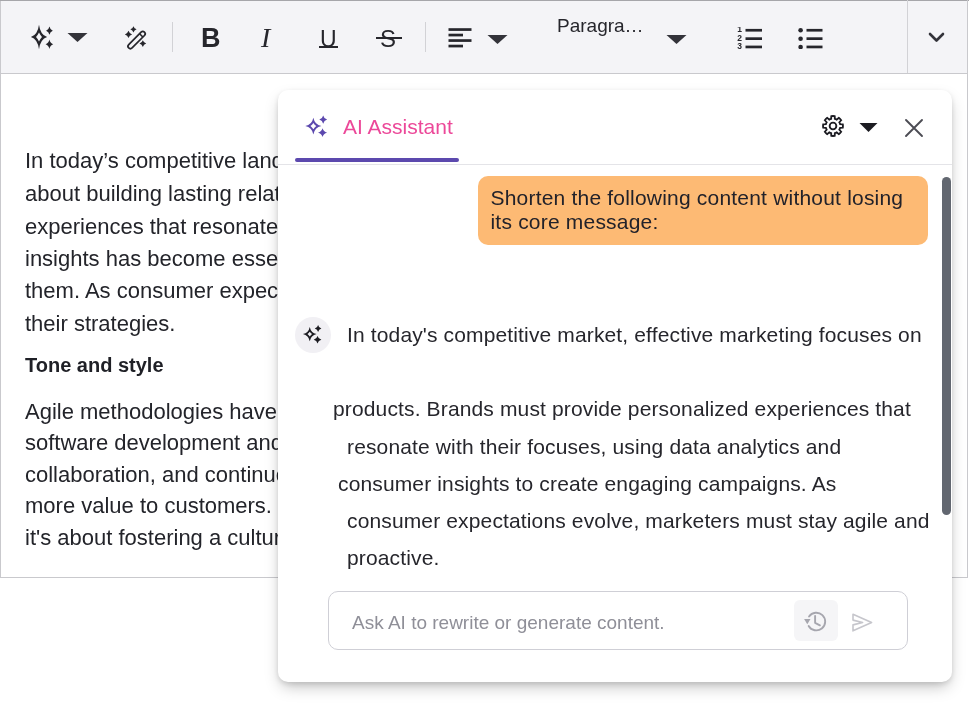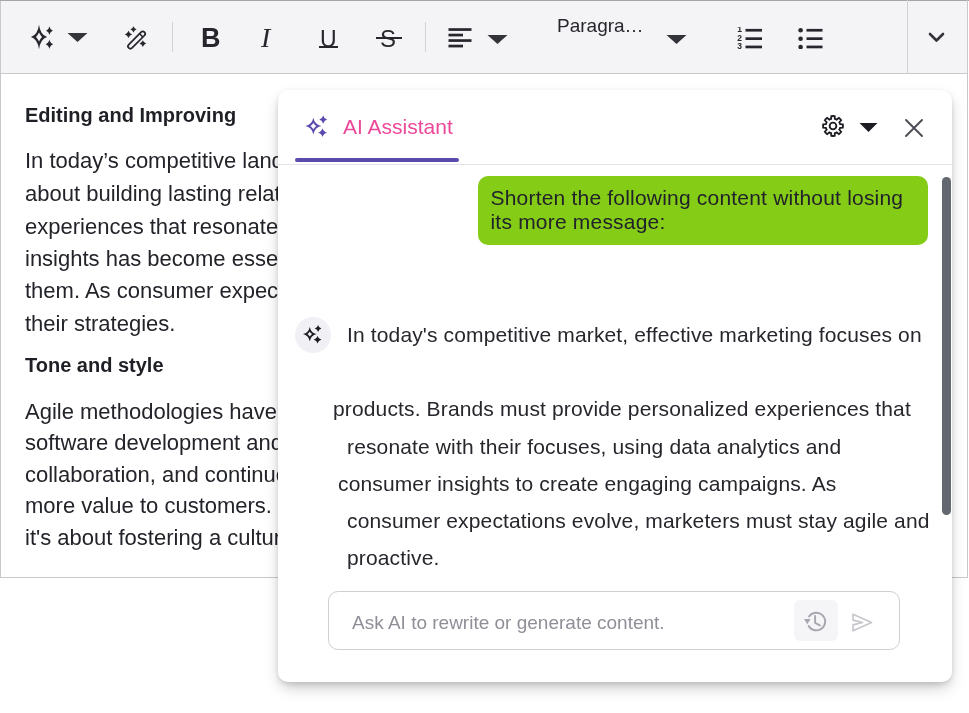--- a/index.html
+++ b/index.html
@@ -16,26 +16,26 @@
   #edgeB{left:0;top:577px;width:968px;height:1px;background:#c9c9cd;z-index:1;}
   .ic{color:#26262c;}
   .docline{color:#23242a;font-size:22px;line-height:22px;}
   .dochead{color:#1f2026;font-size:20px;line-height:20px;font-weight:bold;}
   
   #dlg{left:278px;top:90px;width:674px;height:592px;background:#fff;border-radius:10px;
        box-shadow:0 7px 16px -3px rgba(0,0,0,.26),0 2px 5px rgba(0,0,0,.10);z-index:10;}
   .purple{color:#ec4899;}
   #tabline{left:17px;top:68px;width:164px;height:4px;border-radius:2px;background:#5c49ae;}
   #hdrline{left:0;top:74px;width:674px;height:1px;background:#e4e4e8;}
-  #bubble{left:200px;top:86px;width:450px;height:69px;border-radius:10px;background:#84cc16;}
+  #bubble{left:200px;top:86px;width:450px;height:69px;border-radius:10px;background:#fdba74;}
   .bubtxt{color:#22222a;font-size:21px;line-height:24.5px;white-space:nowrap;letter-spacing:0.2px;}
   #avatar{left:17px;top:227px;width:36px;height:36px;border-radius:50%;background:#f1f0f4;}
   .resp{color:#26262c;font-size:21px;line-height:21px;white-space:nowrap;letter-spacing:0.14px;}
   #sbar{left:664px;top:87px;width:9px;height:338px;border-radius:4.5px;background:#626770;}
-  #inbox{left:50px;top:501px;width:570px;height:57px;border-radius:10px;border:1px solid #cfcfd6;background:#fff;}
+  #inbox{left:50px;top:501px;width:570px;height:57px;border-radius:10px;border:1px solid #cfcfd6;background:#fff;padding-left:8px;}
   #ph{color:#8f8f98;font-size:19px;line-height:19px;white-space:nowrap;}
   #histbtn{width:44px;height:41px;border-radius:6px;background:#f5f5f7;}
 </style>
 </head>
 <body>
 
 <div id="toolbar" class="abs"></div>
 <div id="tb-icons" class="abs" style="left:0;top:0;width:969px;height:73px;z-index:4;">
 
   <svg class="abs" style="left:30px;top:24px;" width="24" height="26" viewBox="0 0 24 26">
@@ -101,21 +101,20 @@
   <svg class="abs" style="left:928px;top:32px;" width="17" height="11" viewBox="0 0 17 11">
     <path d="M2 2 L8.5 8.5 L15 2" fill="none" stroke="#33333a" stroke-width="2.6" stroke-linecap="round" stroke-linejoin="round"></path>
   </svg>
 </div>
 <div id="edgeL" class="abs"></div>
 <div id="edgeT" class="abs"></div>
 <div id="edgeR" class="abs"></div>
 <div id="edgeB" class="abs"></div>
 
 <div id="doc" class="abs" style="left:0;top:74px;width:969px;height:503px;overflow:hidden;z-index:1;">
-  <div class="abs dochead nw" style="left:25px;top:31.4px;">Editing and Improving</div>
   <div class="abs docline nw" style="left:25px;top:76.4px;">In today’s competitive landscape, effective marketing</div>
   <div class="abs docline nw" style="left:25px;top:108.9px;">about building lasting relationships with customers.</div>
   <div class="abs docline nw" style="left:25px;top:141.5px;">experiences that resonate with them. Leveraging data</div>
   <div class="abs docline nw" style="left:25px;top:174.1px;">insights has become essential for creating targeted</div>
   <div class="abs docline nw" style="left:25px;top:206.4px;">them. As consumer expectations continue to evolve,</div>
   <div class="abs docline nw" style="left:25px;top:239px;">their strategies.</div>
   <div class="abs dochead nw" style="left:25px;top:281.1px;">Tone and style</div>
   <div class="abs docline nw" style="left:25px;top:327.4px;">Agile methodologies have become increasingly</div>
   <div class="abs docline nw" style="left:25px;top:358.4px;">software development and project management.</div>
   <div class="abs docline nw" style="left:25px;top:389.9px;">collaboration, and continuous improvement, allowing</div>
@@ -141,21 +140,21 @@
     <path d="M0.5 1 L18.5 1 L9.5 10 Z" fill="#1c1c22"></path>
   </svg>
   <svg class="abs" style="left:626px;top:28px;" width="20" height="20" viewBox="0 0 20 20">
     <path d="M2 2 L18 18 M18 2 L2 18" stroke="#4c4c54" stroke-width="1.9" stroke-linecap="round"></path>
   </svg>
   <div id="tabline" class="abs"></div>
   <div id="hdrline" class="abs"></div>
 
   <div id="bubble" class="abs">
     <div class="abs bubtxt" style="left:12.5px;top:9.5px;">Shorten the following content without losing</div>
-    <div class="abs bubtxt" style="left:12.5px;top:34px;">its more message:</div>
+    <div class="abs bubtxt" style="left:12.5px;top:34px;">its core message:</div>
   </div>
 
   <div id="avatar" class="abs">
     <svg class="abs" style="left:5.5px;top:5.5px;" width="22" height="22" viewBox="0 0 26 26">
       <path d="M10.35 4.70 Q11.72 11.67 18.40 13.10 Q11.72 14.53 10.35 21.50 Q8.98 14.53 2.30 13.10 Q8.98 11.67 10.35 4.70 Z" fill="#1c1c22"></path>
       <path d="M10.35 10.20 Q11.48 11.88 13.05 13.10 Q11.48 14.32 10.35 16.00 Q9.22 14.32 7.65 13.10 Q9.22 11.88 10.35 10.20 Z" fill="#f1f0f4"></path>
       <path d="M20.20 2.40 Q20.98 5.72 24.10 6.55 Q20.98 7.38 20.20 10.70 Q19.42 7.38 16.30 6.55 Q19.42 5.72 20.20 2.40 Z" fill="#1c1c22"></path>
       <path d="M19.55 15.30 Q20.46 18.82 24.10 19.70 Q20.46 20.58 19.55 24.10 Q18.64 20.58 15.00 19.70 Q18.64 18.82 19.55 15.30 Z" fill="#1c1c22"></path>
     </svg>
   </div>

